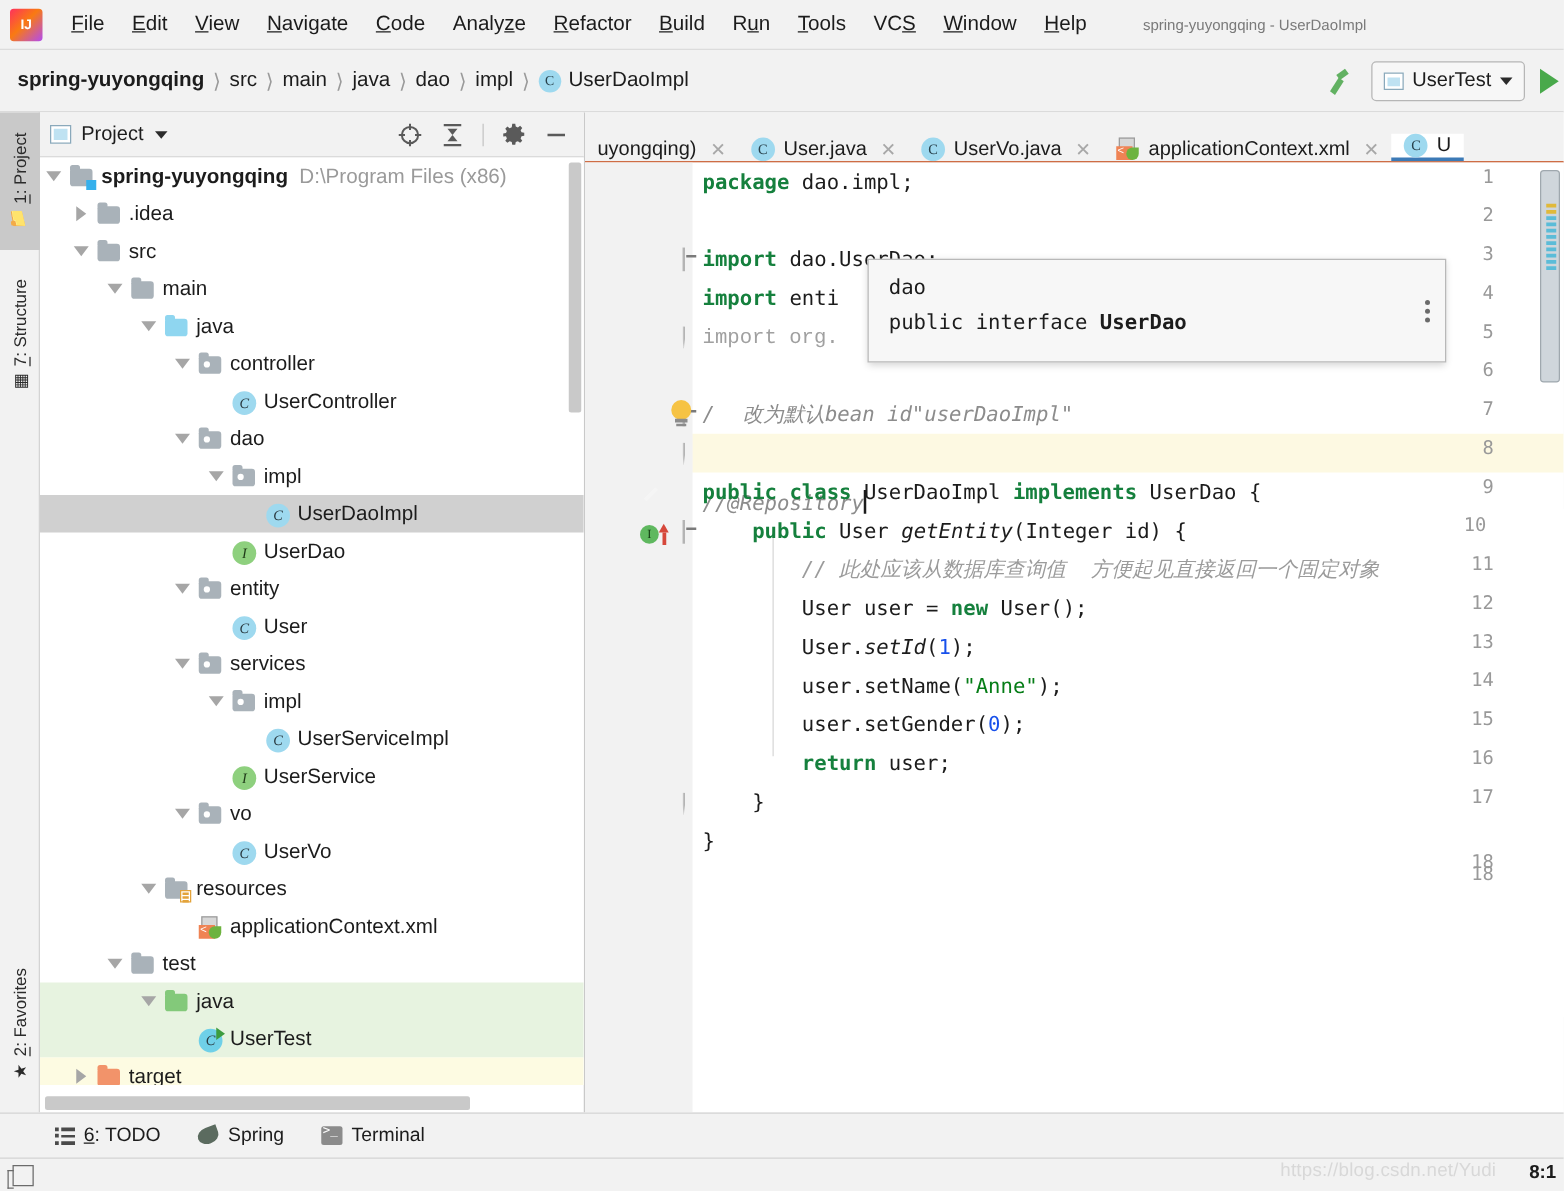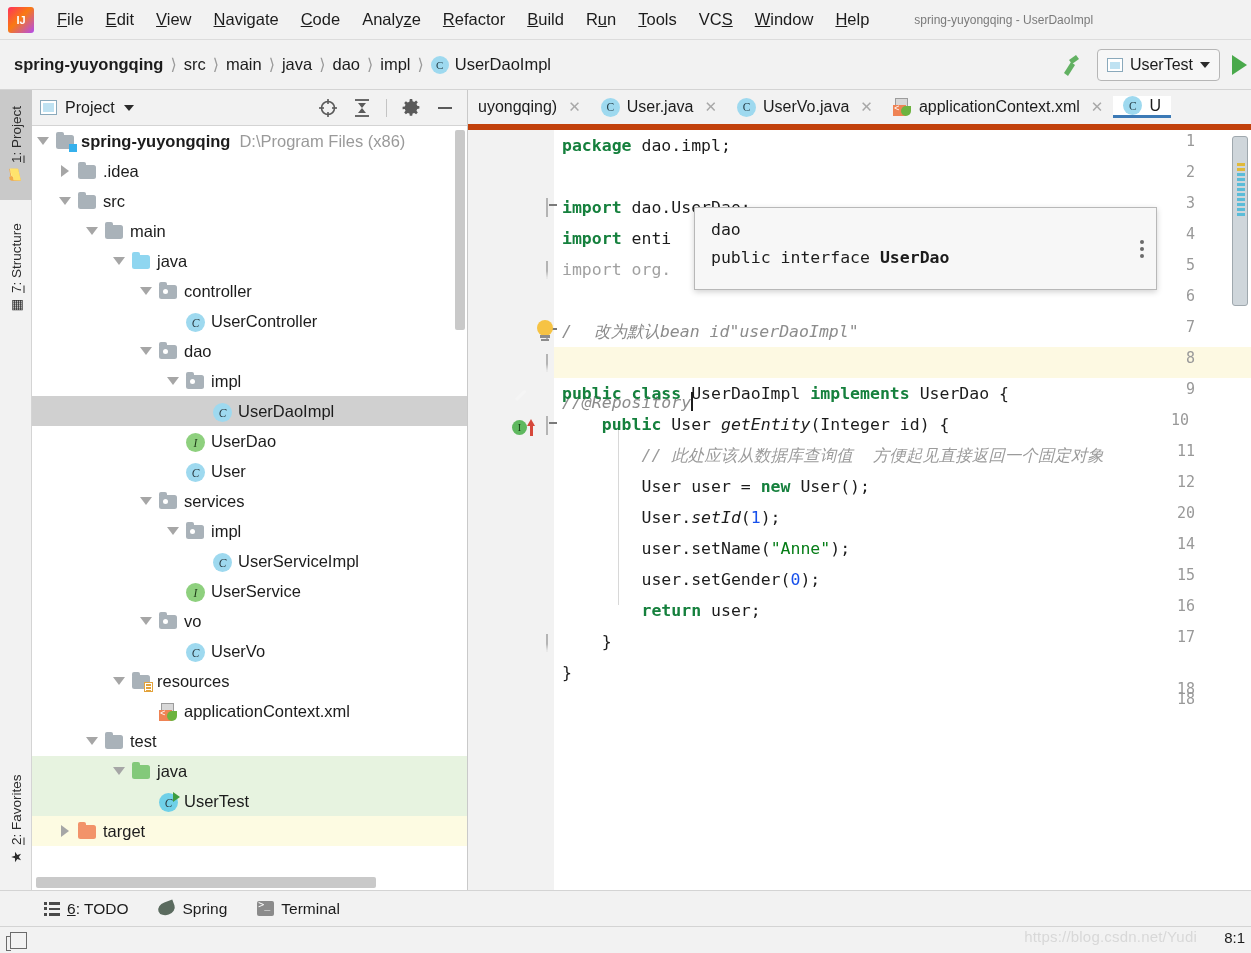--- a/index.html
+++ b/index.html
@@ -144,22 +144,22 @@
   .xmlico .sq::after{ content:"<"; position:absolute; left:1px; top:-2px; font-size:9px; color:#fff;}
   .xmlico .leaf { position:absolute; right:0px; bottom:0px; width:10px; height:10px; border-radius:50% 0 50% 50%;
      background:#6db33f; }
 
   .pp-hscroll { position:absolute; bottom:2px; left:4px; width:340px; height:11px; background:#c9c9c9; border-radius:2px;}
   .pp-vscroll { position:absolute; right:2px; top:40px; width:10px; height:200px; background:#c9c9c9; border-radius:2px;}
 
   
   .editor { position:absolute; left:468px; top:90px; right:0; height:800px; background:#fff; }
   .tabs {
-    height:40px; background:#f2f2f2; border-bottom:6px solid #c2410c;
-    display:flex; align-items:center; overflow:hidden;
+    height:40px; background:#f2f2f2; border-bottom:1px solid #c2410c;
+    display:flex; align-items:flex-end; overflow:hidden;
   }
   .tab {
     display:flex; align-items:center; gap:7px; padding:0 10px;
     font-size:16px; color:#1c1c1c; white-space:nowrap; position:relative;
   }
   .tab.active { background:#fff; border-bottom:3px solid #3c7ab6; }
   .tab .x { color:#a8a8a8; font-size:15px; margin-left:4px; }
   .tab-cls { width:19px;height:19px;border-radius:50%;background:#9ed9ef;color:#28414b;
      font-size:11.5px; display:flex;align-items:center;justify-content:center;font-family:"Liberation Serif",serif;}
   .tab-xml { width:19px;height:19px;position:relative; }
@@ -247,21 +247,21 @@
     position:absolute; left:0; top:926px; width:1251px; height:27px;
     background:#f2f2f2; border-top:1px solid #d4d4d4;
     display:flex; align-items:center; padding-left:10px;
   }
   .sb-ico { width:17px;height:17px;border:1.6px solid #6b6b6b; position:relative; }
   .sb-ico::after{ content:""; position:absolute; left:-5px; top:3px; width:4px;height:13px;border:1.6px solid #6b6b6b; border-right:none;}
   .watermark {
     position:absolute; right:54px; top:928px; font-size:15px; color:#d8d8d8;
     font-family:"Liberation Sans", sans-serif; letter-spacing:.2px;
   }
-  .linecol { position:absolute; right:6px; top:929px; font-size:15px; color:#1c1c1c; }
+  .linecol { position:absolute; right:6px; top:929px; font-size:15px; color:#1c1c1c;font-weight:bold; }
 </style>
 </head>
 <body>
 
 <div id="app">
 
   <div class="menubar">
     <div class="ij-logo"></div>
     <div class="menu-item"><span class="mn">F</span>ile</div>
     <div class="menu-item"><span class="mn">E</span>dit</div>
@@ -463,20 +463,31 @@
         <span class="lbl">UserDaoImpl</span>
       </div>
 
       <div class="row" style="padding-left:152px;">
         <span class="ico">
             <i class="rbadge intf">I</i>
           </span>
         <span class="lbl">UserDao</span>
       </div>
 
+      <div class="row" style="padding-left:103px;">
+        <span class="tw">
+            <i class="tri-d"></i>
+          </span>
+        <span class="ico">
+            <i class="fold gray">
+              <i class="dot"></i>
+            </i>
+          </span>
+        <span class="lbl">entity</span>
+      </div>
 
       <div class="row" style="padding-left:152px;">
         <span class="ico">
             <i class="rbadge cls">C</i>
           </span>
         <span class="lbl">User</span>
       </div>
 
       <div class="row" style="padding-left:103px;">
         <span class="tw">
@@ -647,21 +658,21 @@
       <div class="gutter-line" style="top:64px;">3</div>
       <div class="gutter-line" style="top:95px;">4</div>
       <div class="gutter-line" style="top:126px;">5</div>
       <div class="gutter-line" style="top:157px;">6</div>
       <div class="gutter-line" style="top:188px;">7</div>
       <div class="gutter-line" style="top:219px;">8</div>
       <div class="gutter-line" style="top:250px;">9</div>
       <div class="gutter-line" style="top:281px;right:62px;">10</div>
       <div class="gutter-line" style="top:312px;">11</div>
       <div class="gutter-line" style="top:343px;">12</div>
-      <div class="gutter-line" style="top:374px;">20</div>
+      <div class="gutter-line" style="top:374px;">13</div>
       <div class="gutter-line" style="top:405px;">14</div>
       <div class="gutter-line" style="top:436px;">15</div>
       <div class="gutter-line" style="top:467px;">16</div>
       <div class="gutter-line" style="top:498px;">17</div>
       <div class="gutter-line" style="top:529px;margin-top:21px;">18</div>
       <div class="gutter-line" style="top:560px;">18</div>
 
       <div class="fold-mark" style="top:69px;"><span class="fold-box"></span></div>
       <div class="fold-mark" style="top:131px;"><span class="fold-tri"></span></div>
       <div class="fold-mark" style="top:193px;"><span class="fold-box"></span></div>
@@ -680,21 +691,21 @@
           <i class="s2"></i>
         </div>
 
       <div class="indent-guide" style="left:150px; top:295px; height:180px;"></div>
 
       <div class="code">
         <div class="cl" style="top:0px;"><span class="kw">package</span> dao.impl;</div>
         <div class="cl" style="top:31px;"></div>
         <div class="cl" style="top:62px;"><span class="kw">import</span> dao.UserDao;</div>
         <div class="cl" style="top:93px;"><span class="kw">import</span> enti</div>
-        <div class="cl" style="top:124px;"><span class="dim">import</span> <span class="dim">org.</span></div>
+        <div class="cl" style="top:124px;font-family:Liberation Mono, monospace;"><span class="dim">import</span> <span class="dim">org.</span></div>
         <div class="cl" style="top:155px;"></div>
         <div class="cl" style="top:186px;"><span class="cmt">/</span><span class="cmt" style="margin-left:22px;">改为默认bean id"userDaoImpl"</span></div>
         <div class="cl" style="top:217px;margin-top:40px;"><span class="cmt">//@Repository</span><span class="caret"></span></div>
         <div class="cl" style="top:248px;"><span class="kw">public</span> <span class="kw">class</span> UserDaoImpl <span class="kw">implements</span> UserDao {</div>
         <div class="cl" style="top:310px;">        <span class="cmt-dim">// 此处应该从数据库查询值  方便起见直接返回一个固定对象</span></div>
         <div class="cl" style="top:279px;">    <span class="kw">public</span> User <span class="mth">getEntity</span>(Integer id) {</div>
         <div class="cl" style="top:341px;">        User user = <span class="kw">new</span> User();</div>
         <div class="cl" style="top:372px;">        User.<span class="mth">setId</span>(<span class="num">1</span>);</div>
         <div class="cl" style="top:403px;">        user.setName(<span class="str">"Anne"</span>);</div>
         <div class="cl" style="top:434px;">        user.setGender(<span class="num">0</span>);</div>

